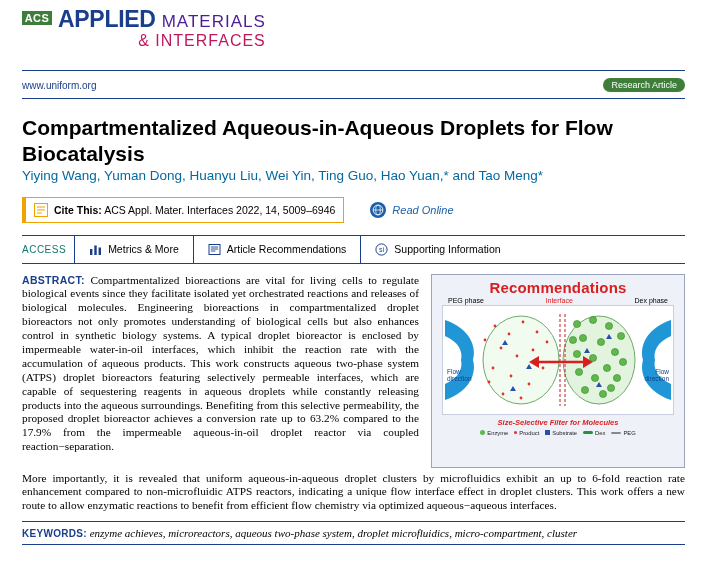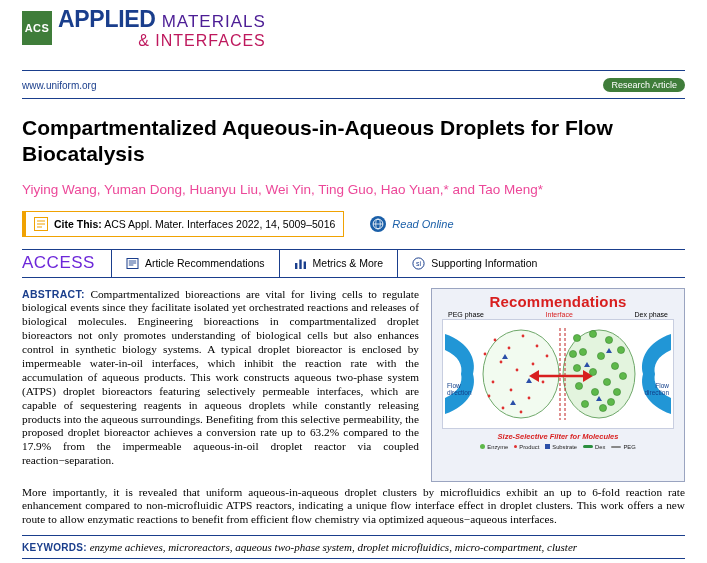--- a/index.html
+++ b/index.html
@@ -24,21 +24,21 @@
 
   
   .masthead {
     display: flex;
     align-items: flex-start;
     padding-top: 8px;
     height: 52px;
   }
   .acs-badge {
     width: 30px;
-    height: 34px;
+    height: 14px;
     background: #3f7d3a;
     color: #ffffff;
     font-family: "Liberation Sans", sans-serif;
     font-size: 11px;
     font-weight: bold;
     letter-spacing: .5px;
     display: flex;
     align-items: center;
     justify-content: center;
     margin-top: 3px;
@@ -104,22 +104,21 @@
     font-family: "Liberation Sans", sans-serif;
     font-size: 21px;
     font-weight: bold;
     line-height: 1.25;
     margin-top: 16px;
     color: #000000;
   }
   .authors {
     font-family: "Liberation Sans", sans-serif;
     font-size: 13.5px;
-    margin-top: 14px;
-    color: #ec4899;
+    color: #0369a1;
   }
 
   
   .citestrip {
     display: flex;
     align-items: stretch;
     margin-top: 14px;
     height: 26px;
   }
   .cite-box {
@@ -170,24 +169,24 @@
   .accessbar {
     display: flex;
     align-items: center;
     border-top: 1px solid #1a3e8c;
     border-bottom: 1px solid #1a3e8c;
     margin-top: 12px;
     height: 27px;
   }
   .access-label {
     font-family: "Liberation Sans", sans-serif;
-    font-size: 17px;
-    color: #6d28d9;
+    font-size: 10px;
+    color: #0f766e;
     letter-spacing: .5px;
-    padding-right: 16px;
+    padding-right: 8px;
     border-right: 1px solid #1a3e8c;
     height: 100%;
     display: flex;
     align-items: center;
   }
   .access-item {
     display: flex;
     align-items: center;
     height: 100%;
     padding: 0 14px;
@@ -345,57 +344,57 @@
   <div class="citestrip">
     <div class="cite-box">
       <span class="cite-icon">
         <svg viewBox="0 0 14 14" width="14" height="14">
           <rect x="0.5" y="0.5" width="13" height="13" fill="none" stroke="#f0a202"></rect>
           <path d="M3 4h8M3 7h8M3 10h5" stroke="#f0a202" stroke-width="1.2" fill="none"></path>
         </svg>
       </span>
       <span class="cite-text">
         <b>Cite This:</b>
-        <span>ACS Appl. Mater. Interfaces 2022, 14, 5009–5016</span>
+        <span>ACS Appl. Mater. Interfaces 2022, 14, 5009–6946</span>
       </span>
     </div>
     <div class="readonline">
       <span class="ro-icon">
         <svg viewBox="0 0 16 16" width="12" height="12">
           <circle cx="8" cy="8" r="6.5" fill="none" stroke="#ffffff" stroke-width="1.2"></circle>
           <ellipse cx="8" cy="8" rx="3" ry="6.5" fill="none" stroke="#ffffff" stroke-width="1"></ellipse>
           <path d="M1.5 8h13" stroke="#ffffff" stroke-width="1"></path>
         </svg>
       </span>
       <span class="ro-text">Read Online</span>
     </div>
   </div>
 
   <div class="accessbar">
     <div class="access-label">ACCESS</div>
 
     <div class="access-item">
       <span class="ai-icon">
         <svg viewBox="0 0 13 13" width="13" height="13">
-          <rect x="1" y="1.5" width="11" height="10" fill="none" stroke="#1a3e8c" stroke-width="1"></rect>
-          <path d="M2.8 4h7.4M2.8 6h7.4M2.8 8h4.6" stroke="#1a3e8c" stroke-width="0.9"></path>
-        </svg>
-      </span>
-      <span>Article Recommendations</span>
-    </div>
-
-    <div class="access-item">
-      <span class="ai-icon">
-        <svg viewBox="0 0 13 13" width="13" height="13">
           <rect x="1" y="6" width="2.4" height="6" fill="#1a3e8c"></rect>
           <rect x="5.3" y="2.5" width="2.4" height="9.5" fill="#1a3e8c"></rect>
           <rect x="9.6" y="4.5" width="2.4" height="7.5" fill="#1a3e8c"></rect>
         </svg>
       </span>
       <span>Metrics &amp; More</span>
+    </div>
+
+    <div class="access-item">
+      <span class="ai-icon">
+        <svg viewBox="0 0 13 13" width="13" height="13">
+          <rect x="1" y="1.5" width="11" height="10" fill="none" stroke="#1a3e8c" stroke-width="1"></rect>
+          <path d="M2.8 4h7.4M2.8 6h7.4M2.8 8h4.6" stroke="#1a3e8c" stroke-width="0.9"></path>
+        </svg>
+      </span>
+      <span>Article Recommendations</span>
     </div>
 
     <div class="access-item">
       <span class="ai-icon">
         <svg viewBox="0 0 13 13" width="13" height="13">
           <circle cx="6.5" cy="6.5" r="5.6" fill="none" stroke="#1a3e8c" stroke-width="1"></circle>
           <text x="6.5" y="9.2" font-size="7" text-anchor="middle" fill="#1a3e8c" font-family="Liberation Sans, sans-serif">si</text>
         </svg>
       </span>
       <span>Supporting Information</span>

